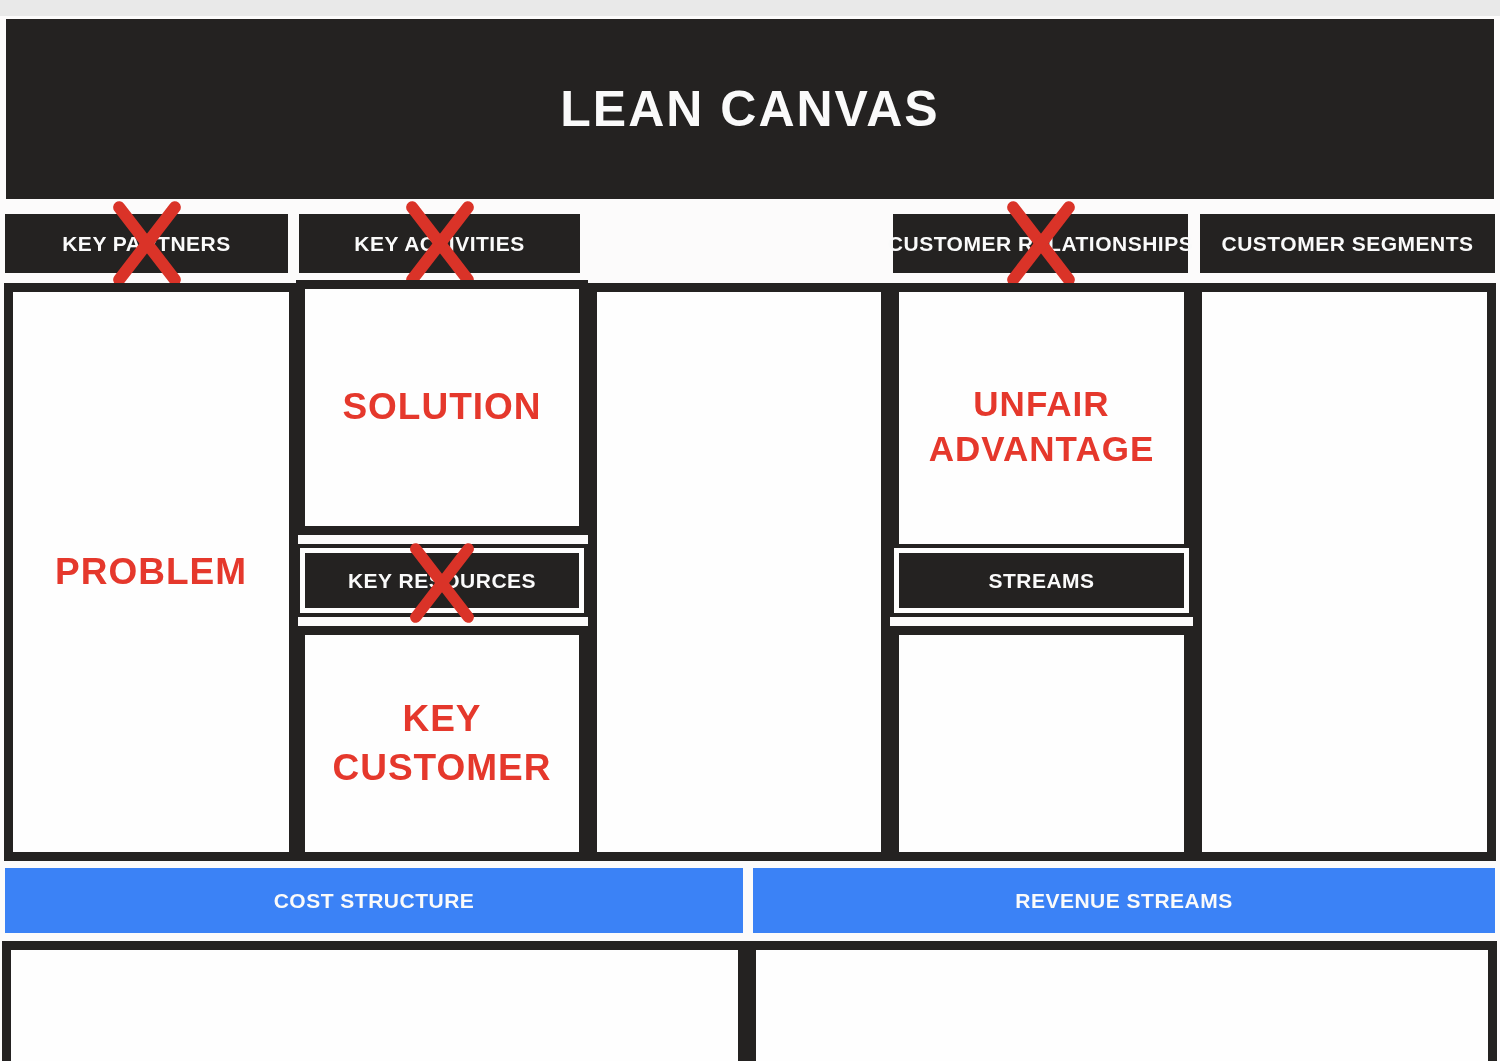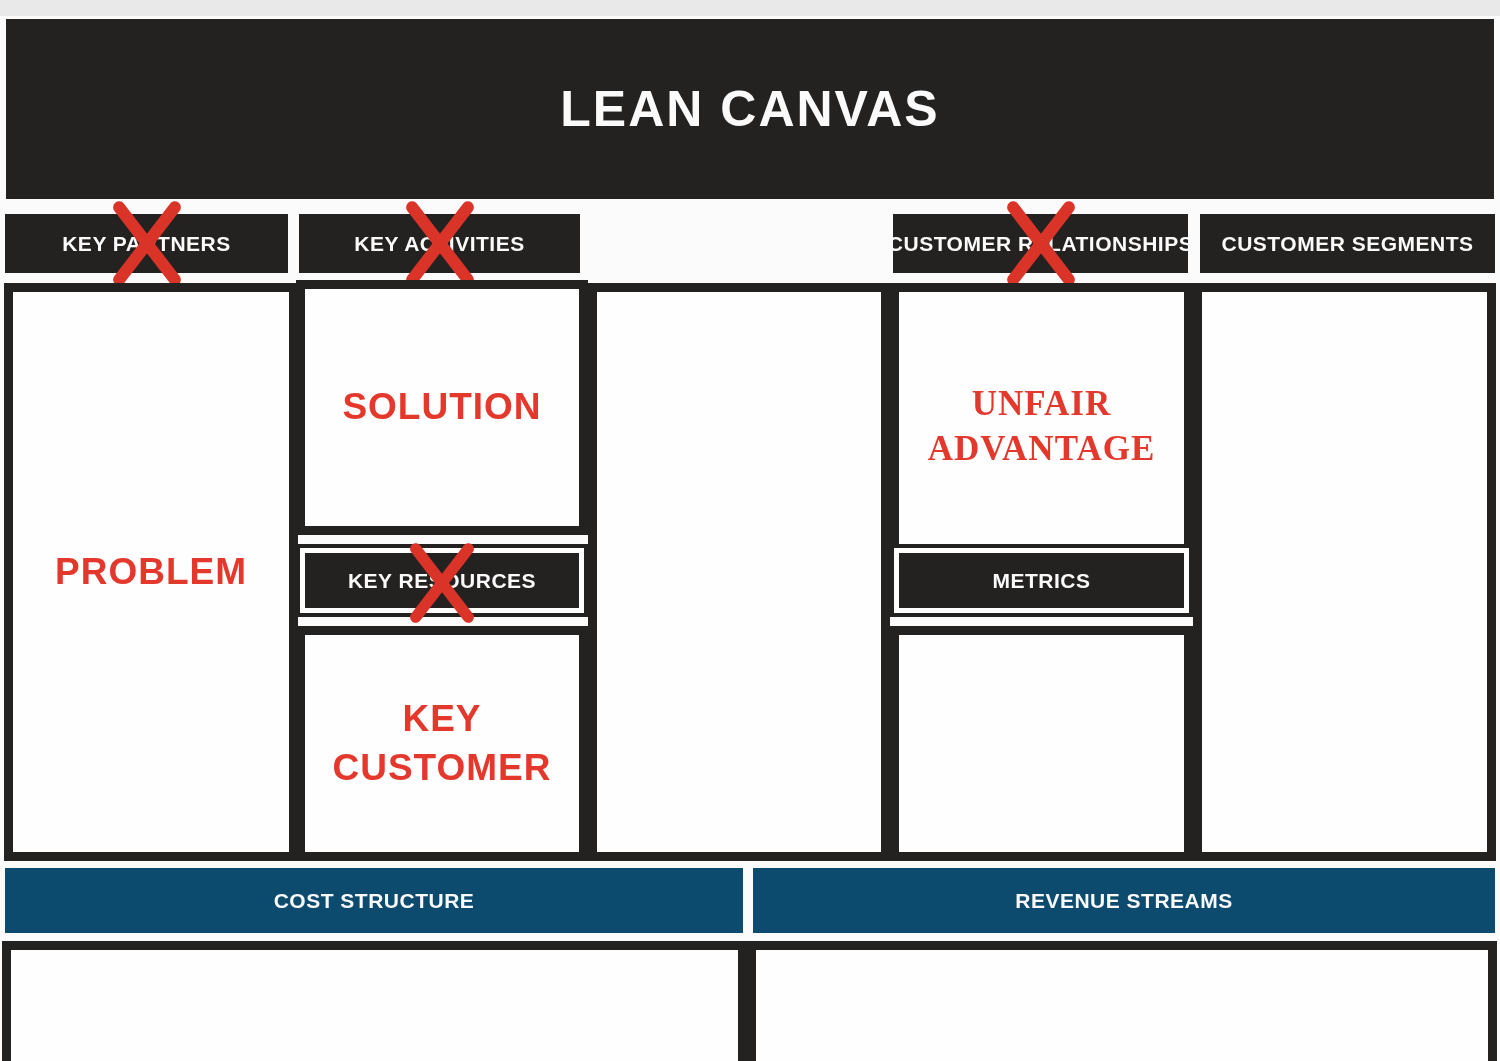--- a/index.html
+++ b/index.html
@@ -31,42 +31,42 @@
   
   .box {
     position:absolute; background:#fefefe; border:9px solid #242221;
     display:flex; align-items:center; justify-content:center; text-align:center;
   }
   .col1 { left:4px;    top:267px; width:294px; height:578px; }
   .col3 { left:588px;  top:267px; width:302px; height:578px; }
   .col5 { left:1193px; top:267px; width:303px; height:578px; }
   .c2top { left:296px; top:264px; width:292px; height:255px; }
   .c2bot { left:296px; top:610px; width:292px; height:235px; }
-  .c4top { left:890px; top:267px; width:303px; height:286px;font-family:Liberation Serif, serif; }
+  .c4top { left:890px; top:267px; width:303px; height:286px; }
   .c4bot { left:890px; top:610px; width:303px; height:235px; }
   .redlabel {
     color:#e5382c; font-weight:700; font-size:37px; letter-spacing:1px;
     white-space:pre-line; line-height:1.3;
   }
   .c4top .redlabel { font-size:35px; }
   
   .band {
     position:absolute; top:528px; height:73px; background:#fefefe;
     border:4px solid #242221; padding:5px;
   }
   .band-col2 { left:296px; width:292px; }
   .band-col4 { left:890px; width:303px; }
   .band .inner {
     position:relative; width:100%; height:100%; background:#242221;
     display:flex; align-items:center; justify-content:center;
   }
   .band .lbl { color:#fafafa; font-size:21px; font-weight:700; letter-spacing:.5px; }
   
   .bbar {
-    position:absolute; top:852px; height:65px; background:#0c4a6e;
+    position:absolute; top:852px; height:65px; background:#3b82f6;
     display:flex; align-items:center; justify-content:center;
   }
   .bbar .lbl { color:#fafafa; font-size:21px; font-weight:700; letter-spacing:.5px; }
   .bb-cost    { left:5px;   width:738px; }
   .bb-revenue { left:753px; width:742px; }
   .bbox { position:absolute; top:925px; height:146px; }
   .bbox-left  { left:2px;   width:745px; }
   .bbox-right { left:747px; width:750px; }
   
   .xmark {
@@ -133,21 +133,21 @@
 
   <div class="box col3"></div>
 
   <div class="box c4top">
     <span class="redlabel">UNFAIR
 ADVANTAGE</span>
   </div>
 
   <div class="band band-col4">
     <div class="inner">
-      <span class="lbl">METRICS</span>
+      <span class="lbl">STREAMS</span>
     </div>
   </div>
 
   <div class="box c4bot"></div>
 
   <div class="box col5"></div>
 
   <div class="bbar bb-cost">
     <span class="lbl">COST STRUCTURE</span>
   </div>

